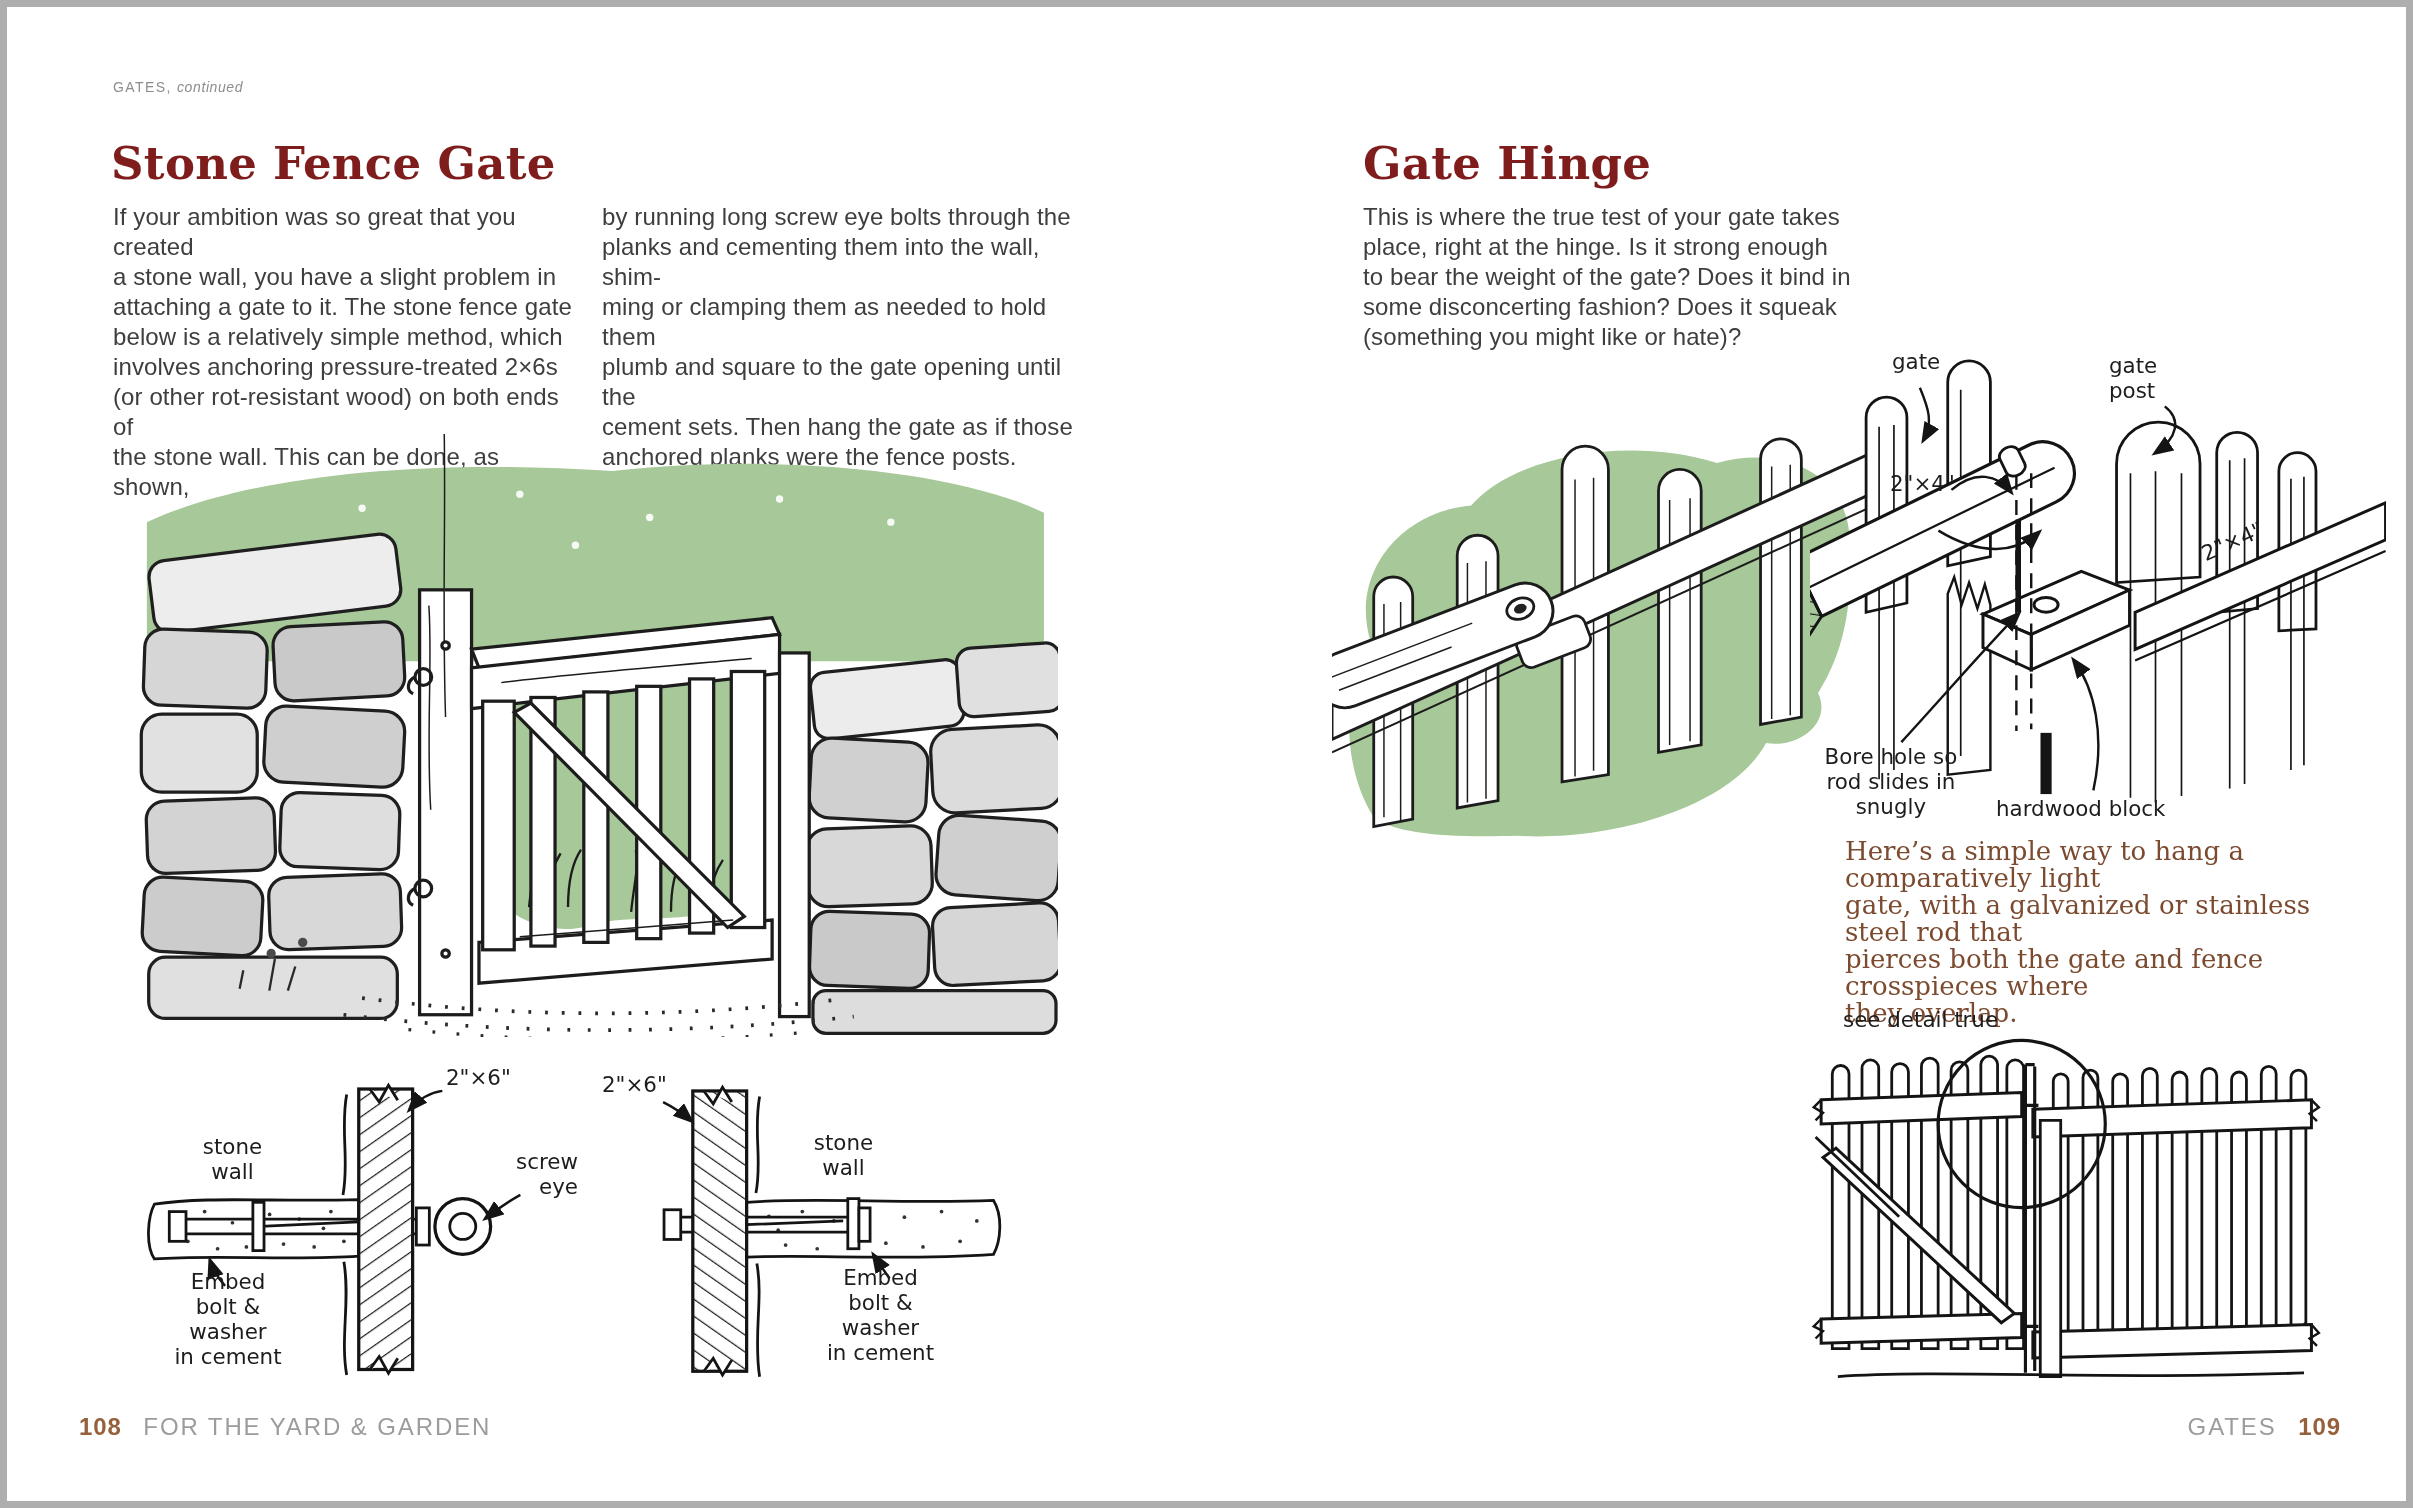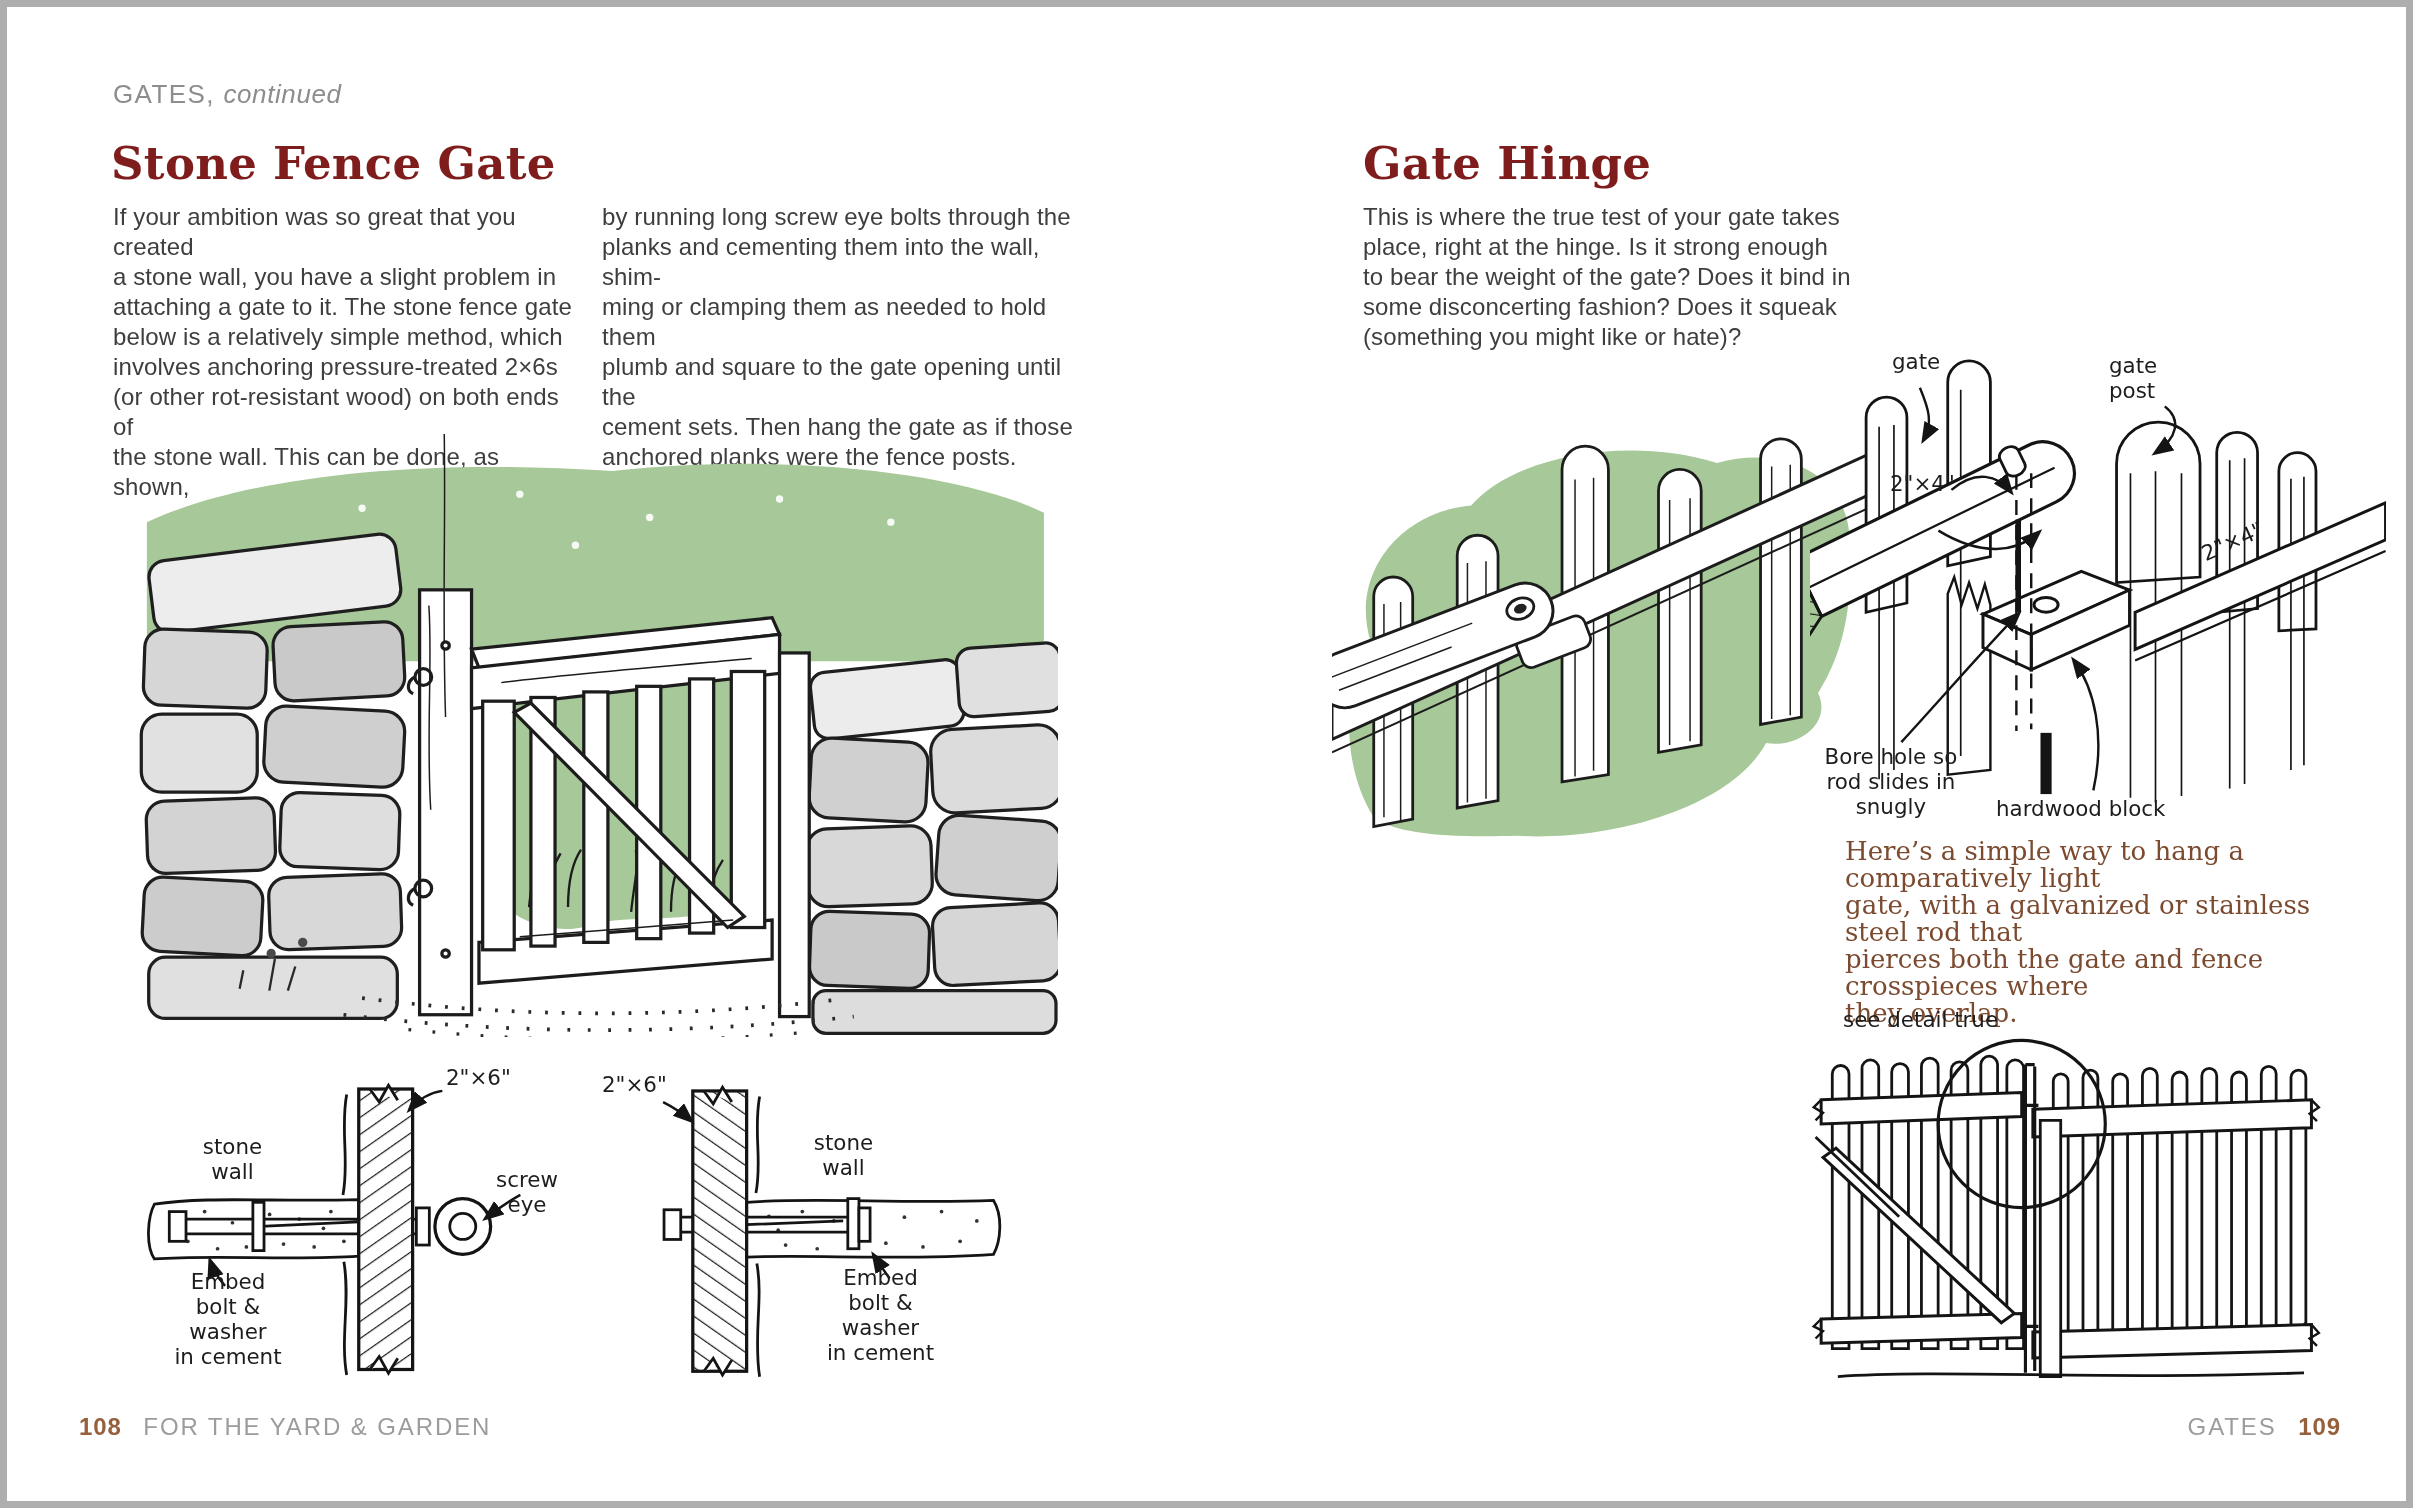--- a/index.html
+++ b/index.html
@@ -1,20 +1,20 @@
 <!DOCTYPE html>
 <html style="font-size:15px"><head>
 <meta charset="utf-8">
 <style>
   html,body{margin:0;padding:0;}
   #canvas{position:relative;width:2413px;height:1508px;background:#aeaeae;
           font-family:"Liberation Sans",sans-serif;overflow:hidden;}
   #page{position:absolute;left:7.4px;top:7.4px;right:7.4px;bottom:7.4px;background:#ffffff;}
   .abs{position:absolute;}
-  .runhead{font-size:26px;letter-spacing:1.4px;color:#8d8d8d;}
+  .runhead{font-size:14px;letter-spacing:1.4px;color:#8d8d8d;}
   .runhead .ital{font-style:italic;letter-spacing:0.6px;}
   .heading{font-family:"DejaVu Serif",serif;font-weight:700;font-size:45px;
            color:#7f1d1d;letter-spacing:0.3px;}
   .body-text{font-size:24px;line-height:30px;color:#3e3e3e;white-space:pre-line;
              letter-spacing:0.1px;}
   .hand{font-family:"DejaVu Sans",sans-serif;font-size:21.4px;line-height:25px;
         color:#1d1d1d;white-space:pre-line;}
   .hand.center{text-align:center;}
   .caption{font-family:"DejaVu Serif",serif;font-size:26px;line-height:27px;
            color:#7b4a2f;white-space:pre-line;}
@@ -176,21 +176,21 @@
 
       <g stroke="#141414" stroke-width="2.6" fill="none">
         <path d="M346,30 C330,32 320,40 311,50" marker-end="url(#ah1)"></path>
         <path d="M430,142 C412,152 402,160 393,167" marker-end="url(#ah1)"></path>
         <path d="M112,240 C103,230 99,222 96,213" marker-end="url(#ah1)"></path>
       </g>
     </svg>
     <div class="abs hand" style="left:325px;top:1.9px;">2"×6"</div>
     <div class="abs hand center" style="left:56px;top:71px;width:111px;">stone
 wall</div>
-    <div class="abs hand center" style="left:355px;top:104px;width:102px;">screw
+    <div class="abs hand center" style="left:355px;top:86px;width:102px;text-align:right;">screw
 eye</div>
     <div class="abs hand center" style="left:32.5px;top:206px;width:149px;">Embed
 bolt &amp;
 washer
 in cement</div>
   </div>
 
   <div class="abs" style="left:574px;top:1063px;width:478px;height:339px;">
     <svg width="478" height="339" viewBox="0 0 515 365">
       <defs>

